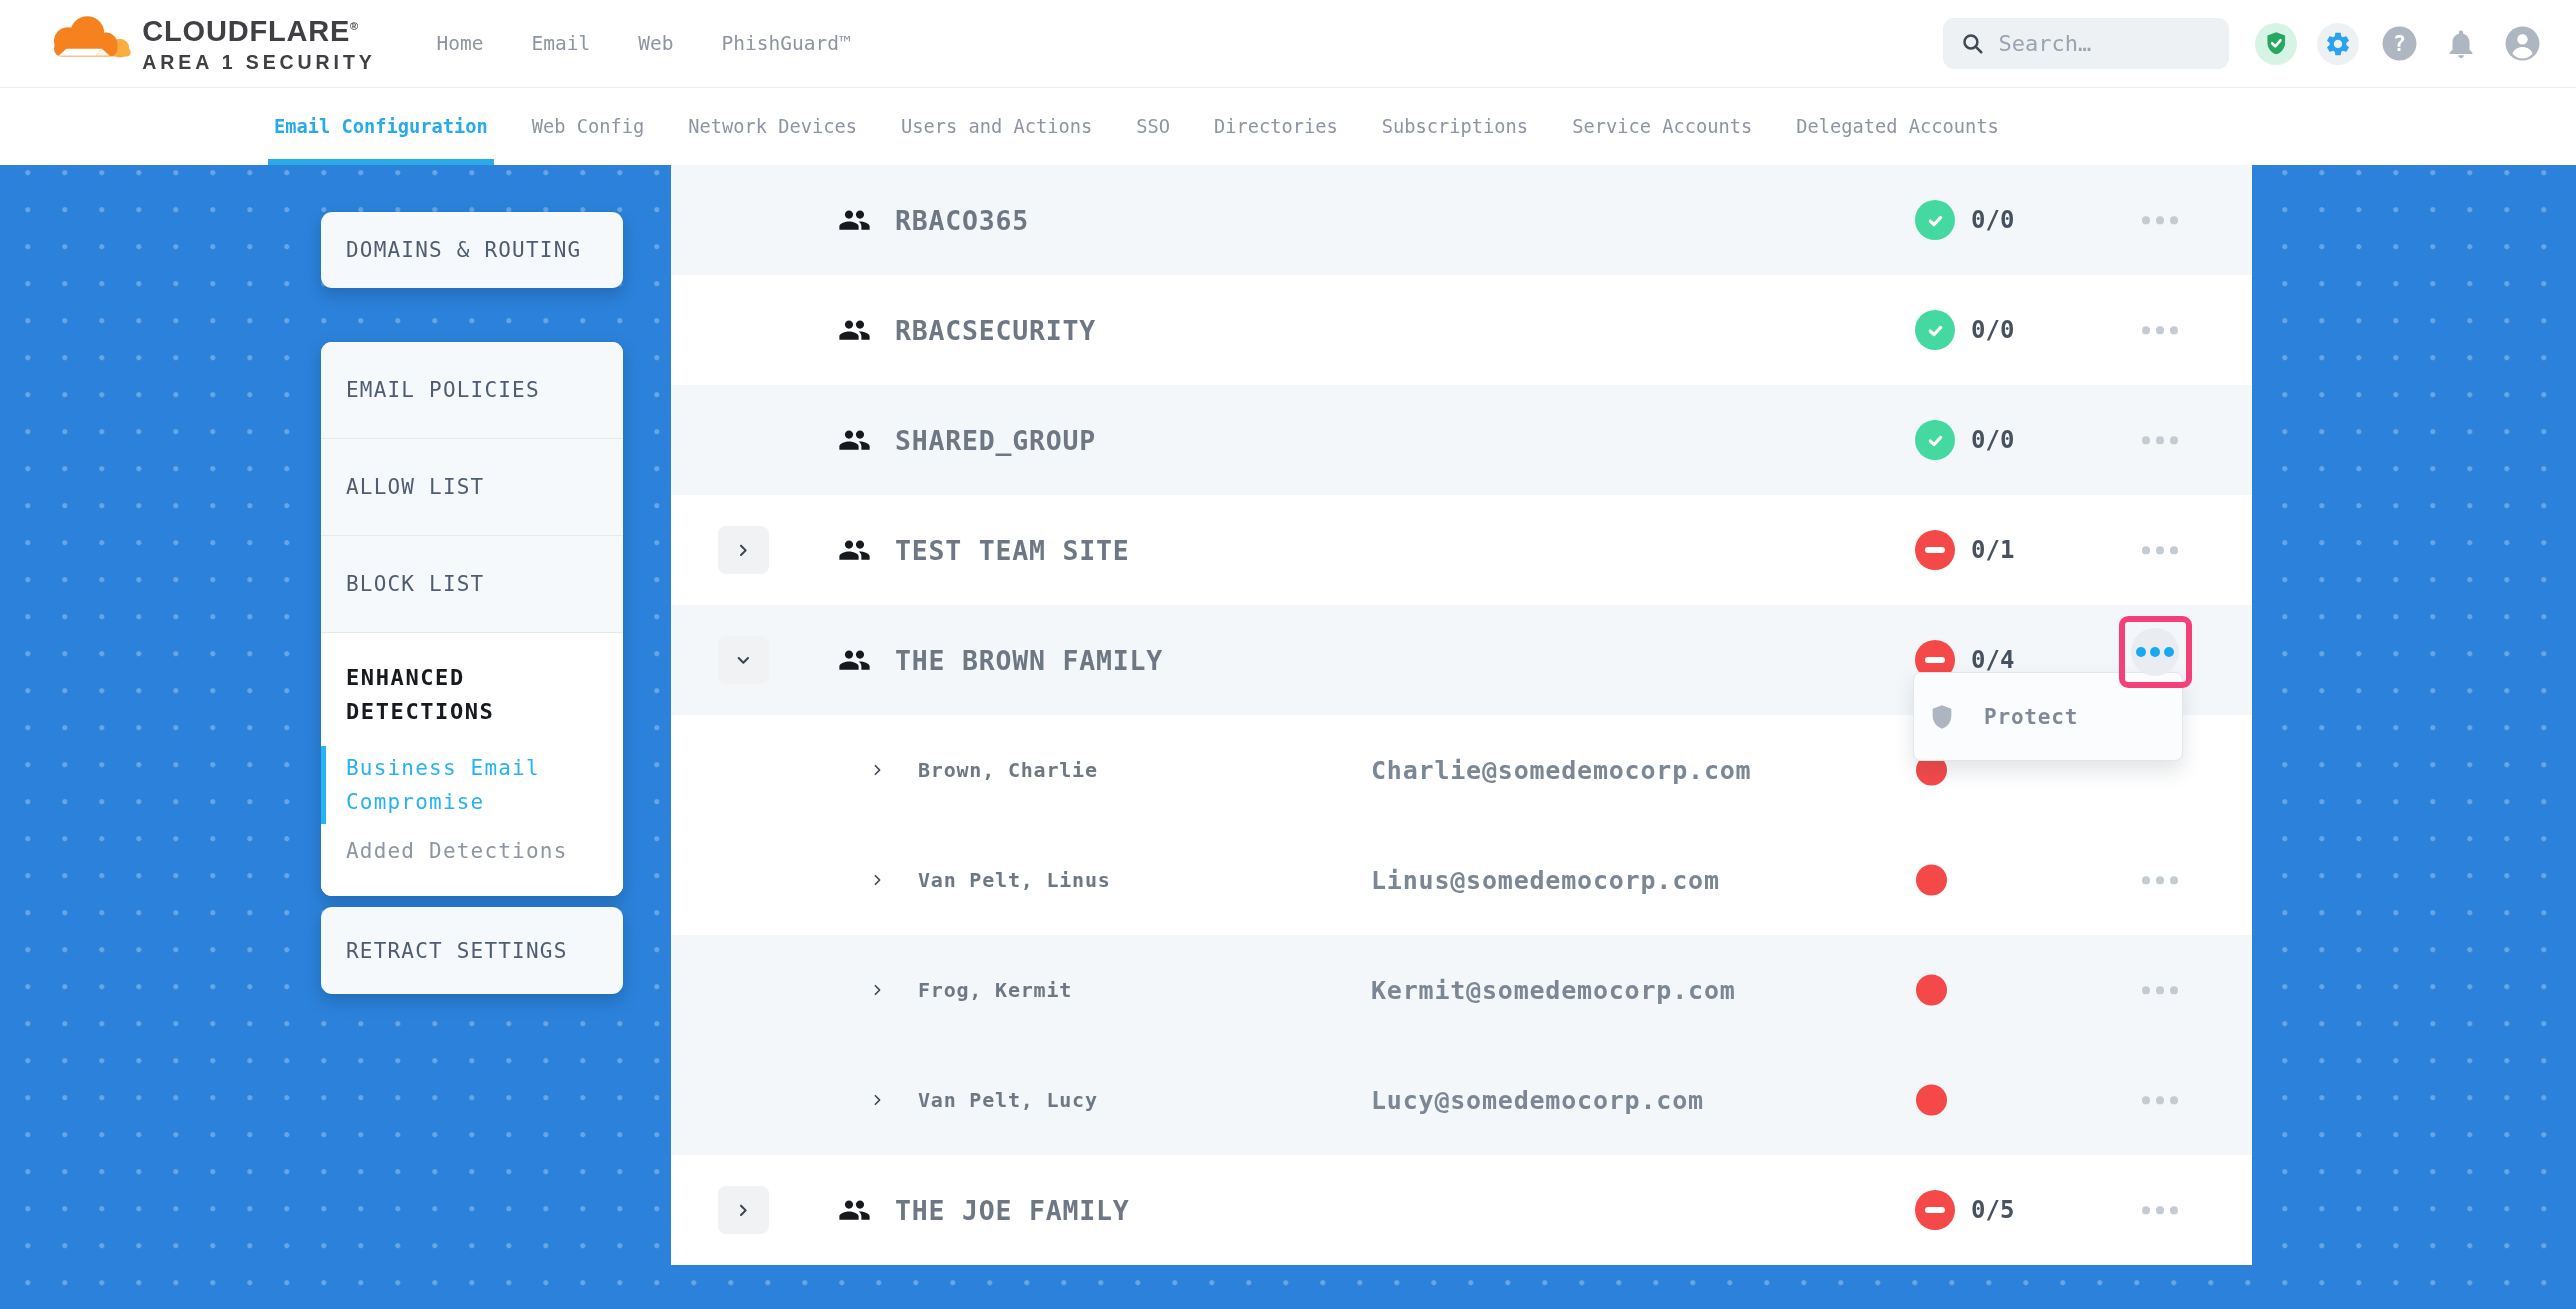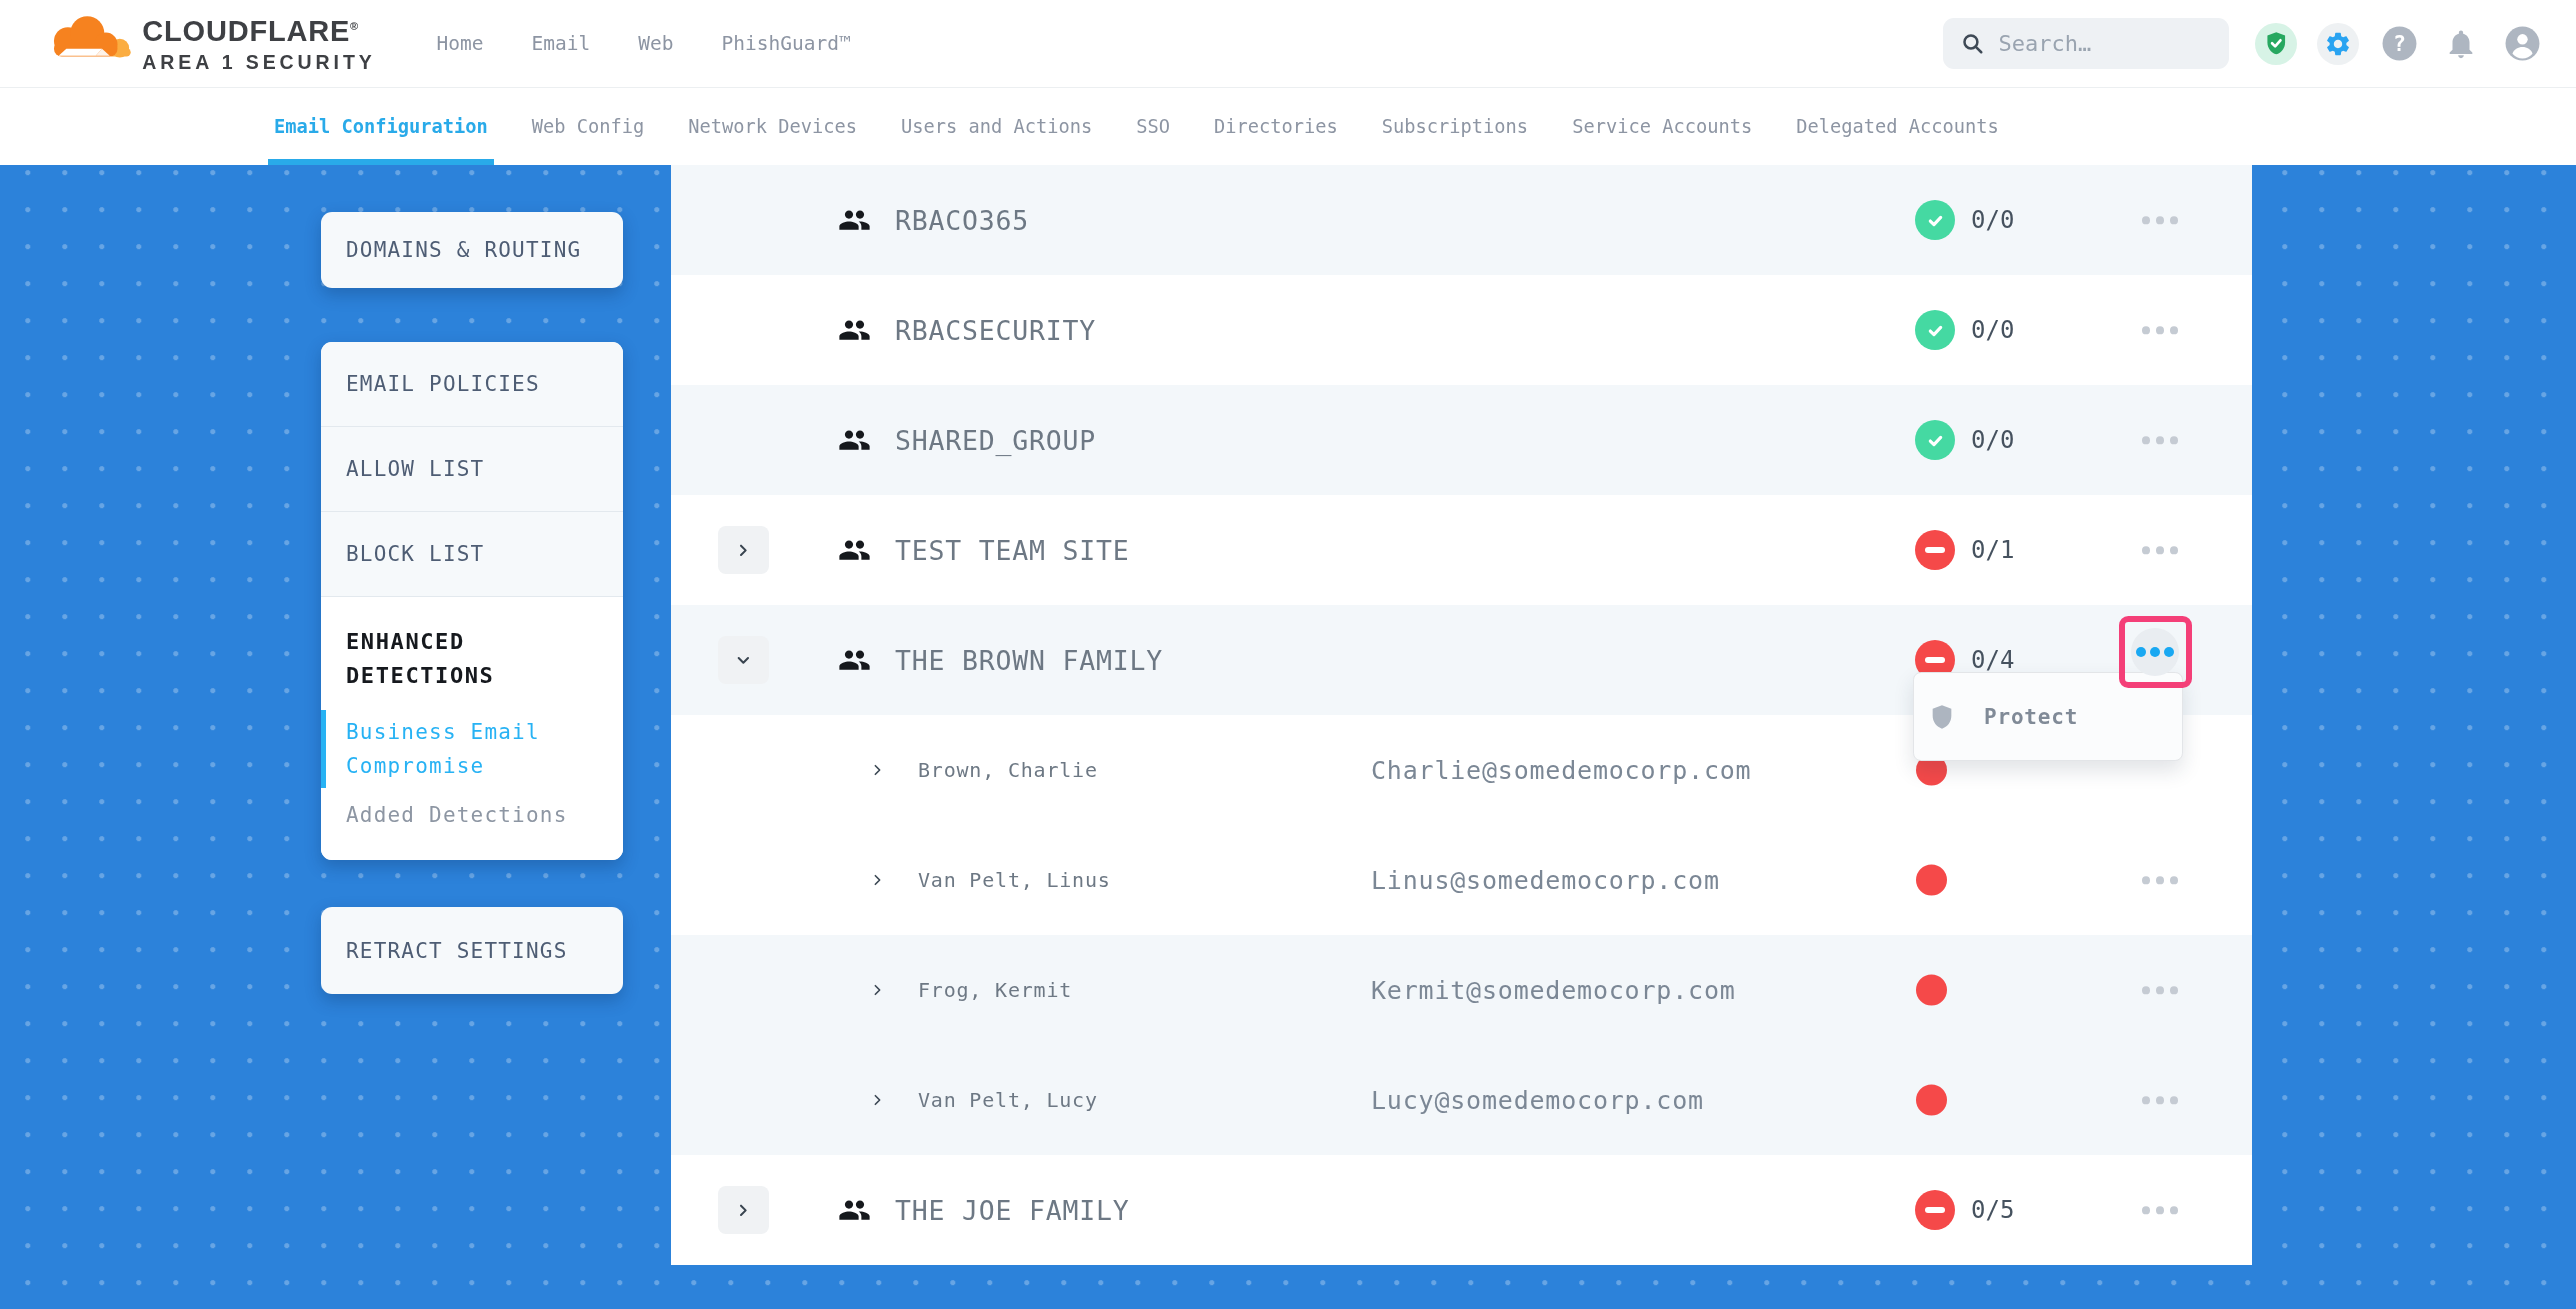--- a/index.html
+++ b/index.html
@@ -41,32 +41,32 @@
   .tab.active{color:#29aae9;font-weight:bold;}
   .tab.active::after{content:"";position:absolute;left:-6.2px;right:-6.2px;bottom:0;height:6.2px;background:#29aae9;}
   
   .scard{position:absolute;left:321px;width:302px;background:#f6f9fb;border-radius:11px;
          box-shadow:0 6.2px 15.6px rgba(8,35,80,.25);z-index:10;box-sizing:border-box;overflow:hidden;}
   .scard.single{display:flex;align-items:center;padding:0 25px;}
   #card-domains{top:212px;height:76px;}
   #card-policies{top:342px;padding:0;}
   #card-retract{top:907px;height:87px;}
   .sitem{font-size:21px;letter-spacing:1.2px;color:#4e5d74;white-space:nowrap;}
-  .ssection{height:85px;display:flex;align-items:center;padding:0 25px;background:#f6f9fb;
+  .ssection{height:97px;display:flex;align-items:center;padding:0 25px;background:#f6f9fb;
             border-bottom:0.8px solid #e3e9ee;cursor:pointer;box-sizing:border-box;}
   .ssection-active{background:#ffffff;padding:28px 25px 33px;cursor:default;}
   .enhanced{font-size:22px;font-weight:bold;letter-spacing:1.6px;color:#16191e;line-height:34px;
             width:249px;}
   .bec{position:relative;margin-top:22px;font-size:21px;letter-spacing:1.2px;color:#27b2f4;
        line-height:34px;width:249px;cursor:pointer;}
   .bec::before{content:"";position:absolute;left:-25px;top:-4.7px;bottom:-4.7px;width:5.4px;background:#27b2f4;}
   .added{margin-top:20px;font-size:21px;letter-spacing:1.2px;color:#8d96a3;cursor:pointer;}
   
   .panel{position:absolute;left:671px;top:165px;width:1581px;height:1097px;background:#ffffff;z-index:5;}
-  .row{position:relative;height:110px;background:#ffffff;}
+  .row{position:relative;height:110px;background:#ffffff;font-weight:bold;}
   .row.light{background:#f3f7fa;}
   .row > *{position:absolute;top:50%;transform:translateY(-50%);}
   .expand{left:47px;width:51px;height:48px;border-radius:7.8px;background:#f0f2f4;border:none;
           display:flex;align-items:center;justify-content:center;cursor:pointer;}
   .expand svg{width:18.7px;height:18.7px;}
   .gicon{left:167px;width:33px;height:33px;}
   .gicon svg{width:33px;height:33px;display:block;}
   .rname{left:224px;font-size:26.5px;letter-spacing:0.8px;color:#6d7884;white-space:nowrap;}
   .uchev{left:198px;width:17px;height:17px;}
   .uchev svg{width:17px;height:17px;display:block;}

